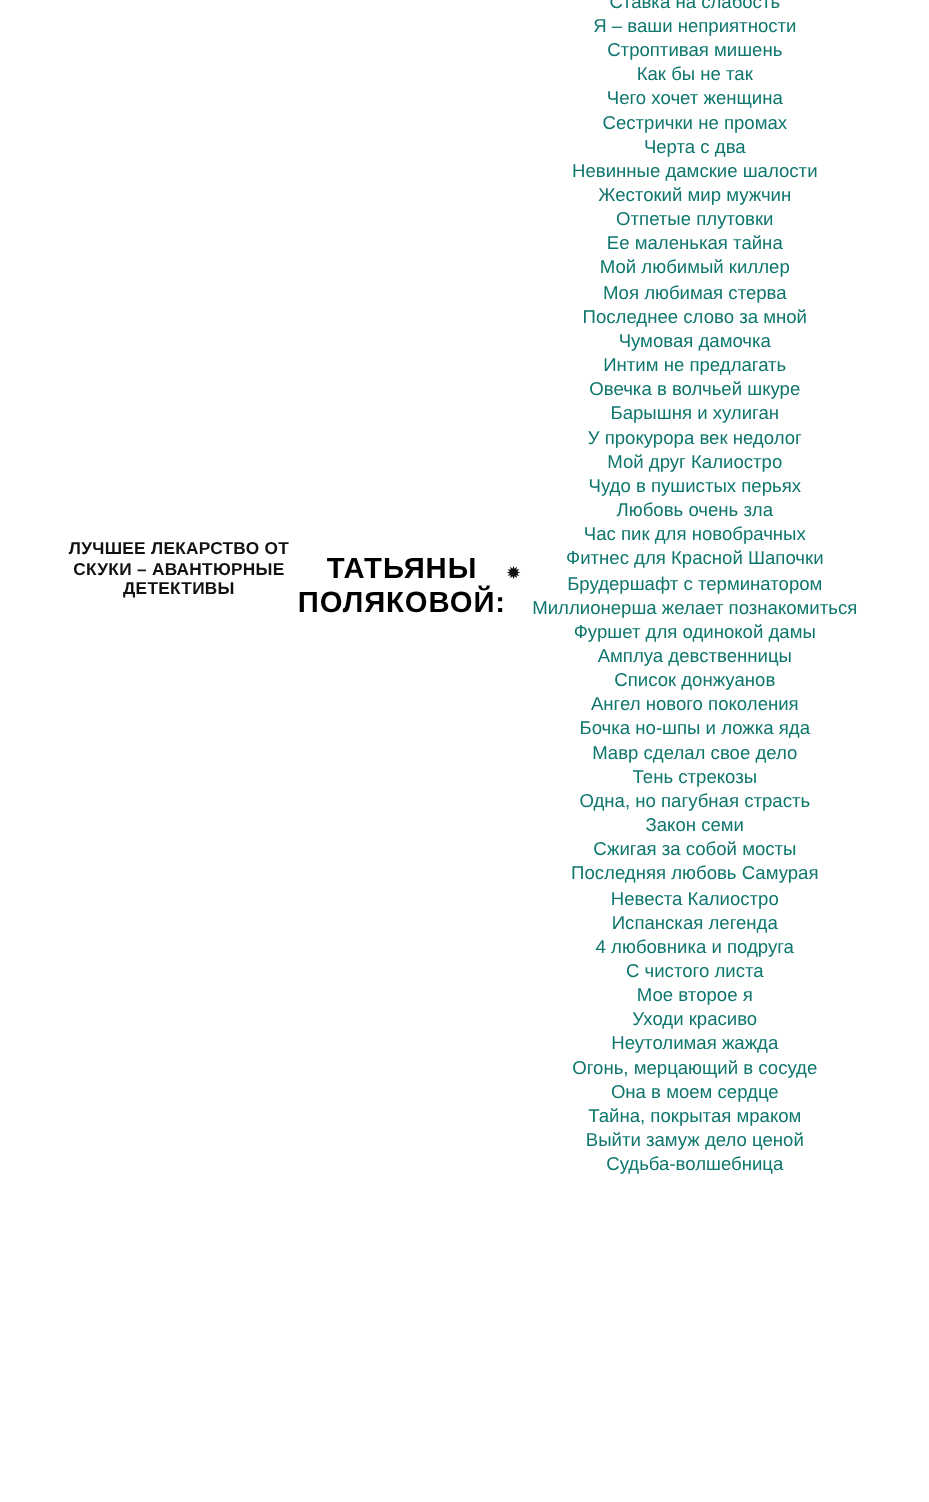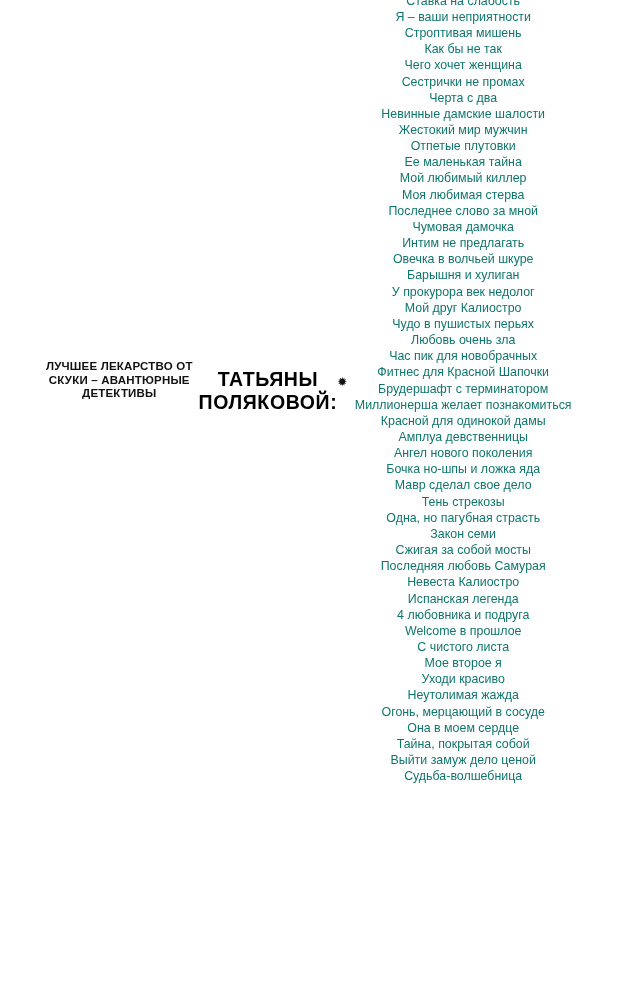--- a/index.html
+++ b/index.html
@@ -89,37 +89,37 @@
       <li>Овечка в волчьей шкуре</li>
       <li>Барышня и хулиган</li>
       <li>У прокурора век недолог</li>
       <li>Мой друг Калиостро</li>
       <li>Чудо в пушистых перьях</li>
       <li>Любовь очень зла</li>
       <li>Час пик для новобрачных</li>
       <li>Фитнес для Красной Шапочки</li>
       <li>Брудершафт с терминатором</li>
       <li>Миллионерша желает познакомиться</li>
-      <li>Красной для одинокой дамы</li>
+      <li>Фуршет для одинокой дамы</li>
       <li>Амплуа девственницы</li>
+      <li>Список донжуанов</li>
       <li>Ангел нового поколения</li>
       <li>Бочка но-шпы и ложка яда</li>
       <li>Мавр сделал свое дело</li>
       <li>Тень стрекозы</li>
       <li>Одна, но пагубная страсть</li>
       <li>Закон семи</li>
       <li>Сжигая за собой мосты</li>
       <li>Последняя любовь Самурая</li>
       <li>Невеста Калиостро</li>
       <li>Испанская легенда</li>
       <li>4 любовника и подруга</li>
-      <li>Welcome в прошлое</li>
       <li>С чистого листа</li>
       <li>Мое второе я</li>
       <li>Уходи красиво</li>
       <li>Неутолимая жажда</li>
       <li>Огонь, мерцающий в сосуде</li>
       <li>Она в моем сердце</li>
-      <li>Тайна, покрытая собой</li>
+      <li>Тайна, покрытая мраком</li>
       <li>Выйти замуж дело ценой</li>
       <li>Судьба-волшебница</li>
     </ul>
 </div>
 
 </body></html>

